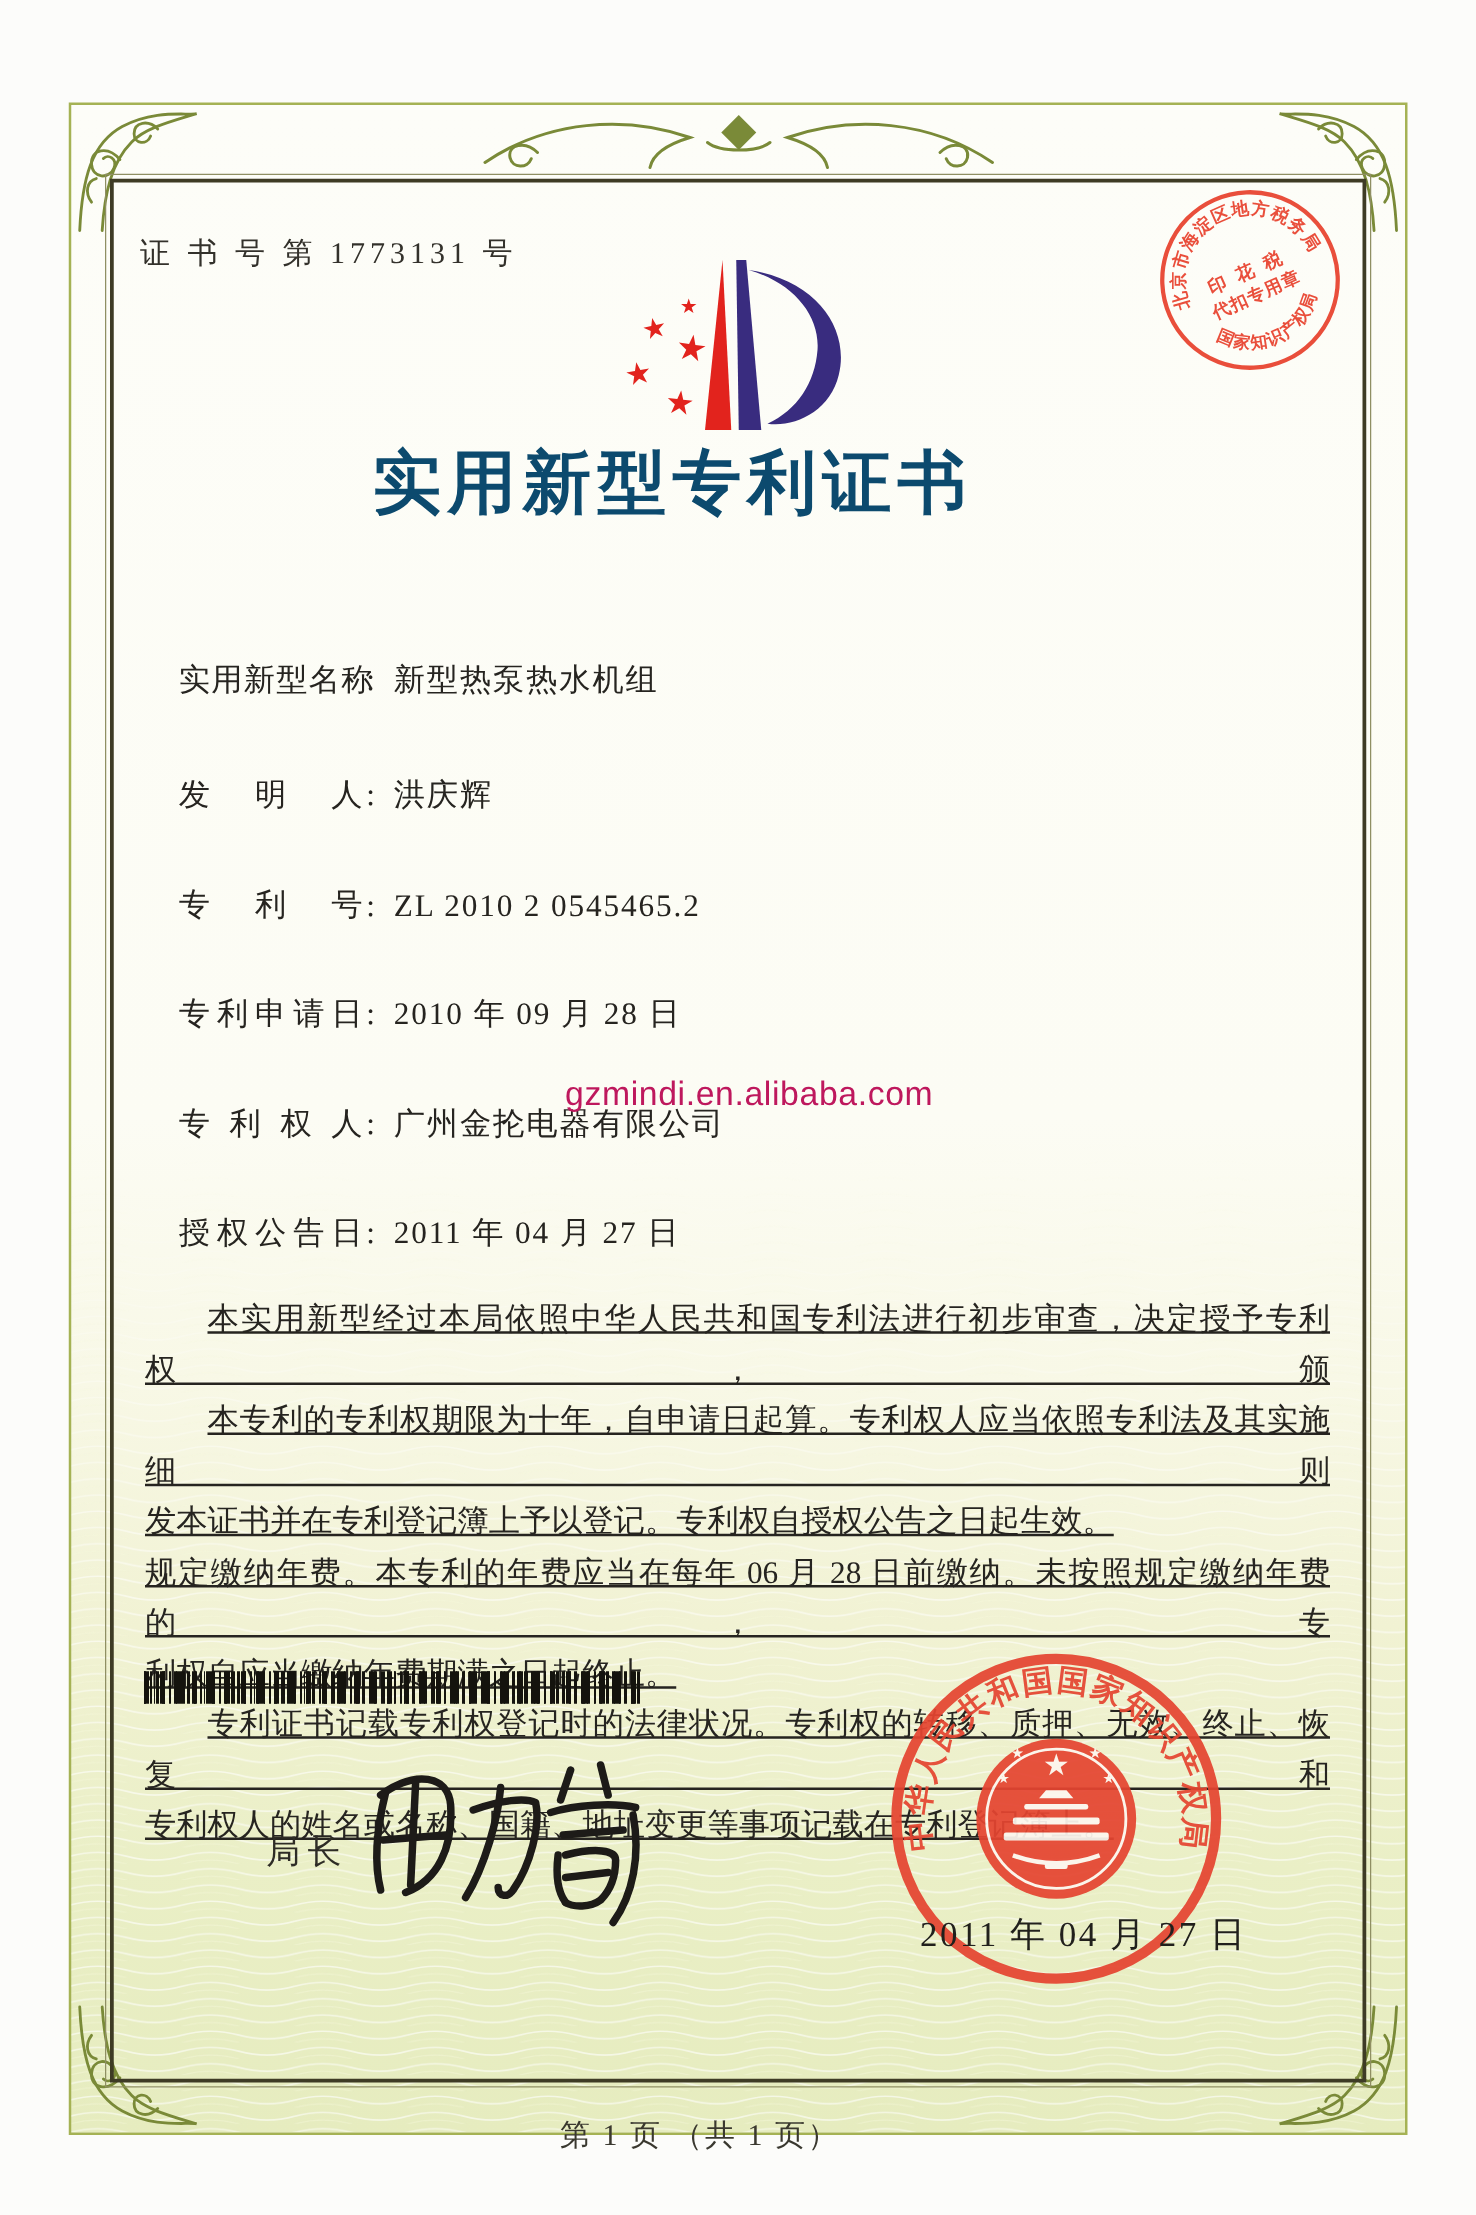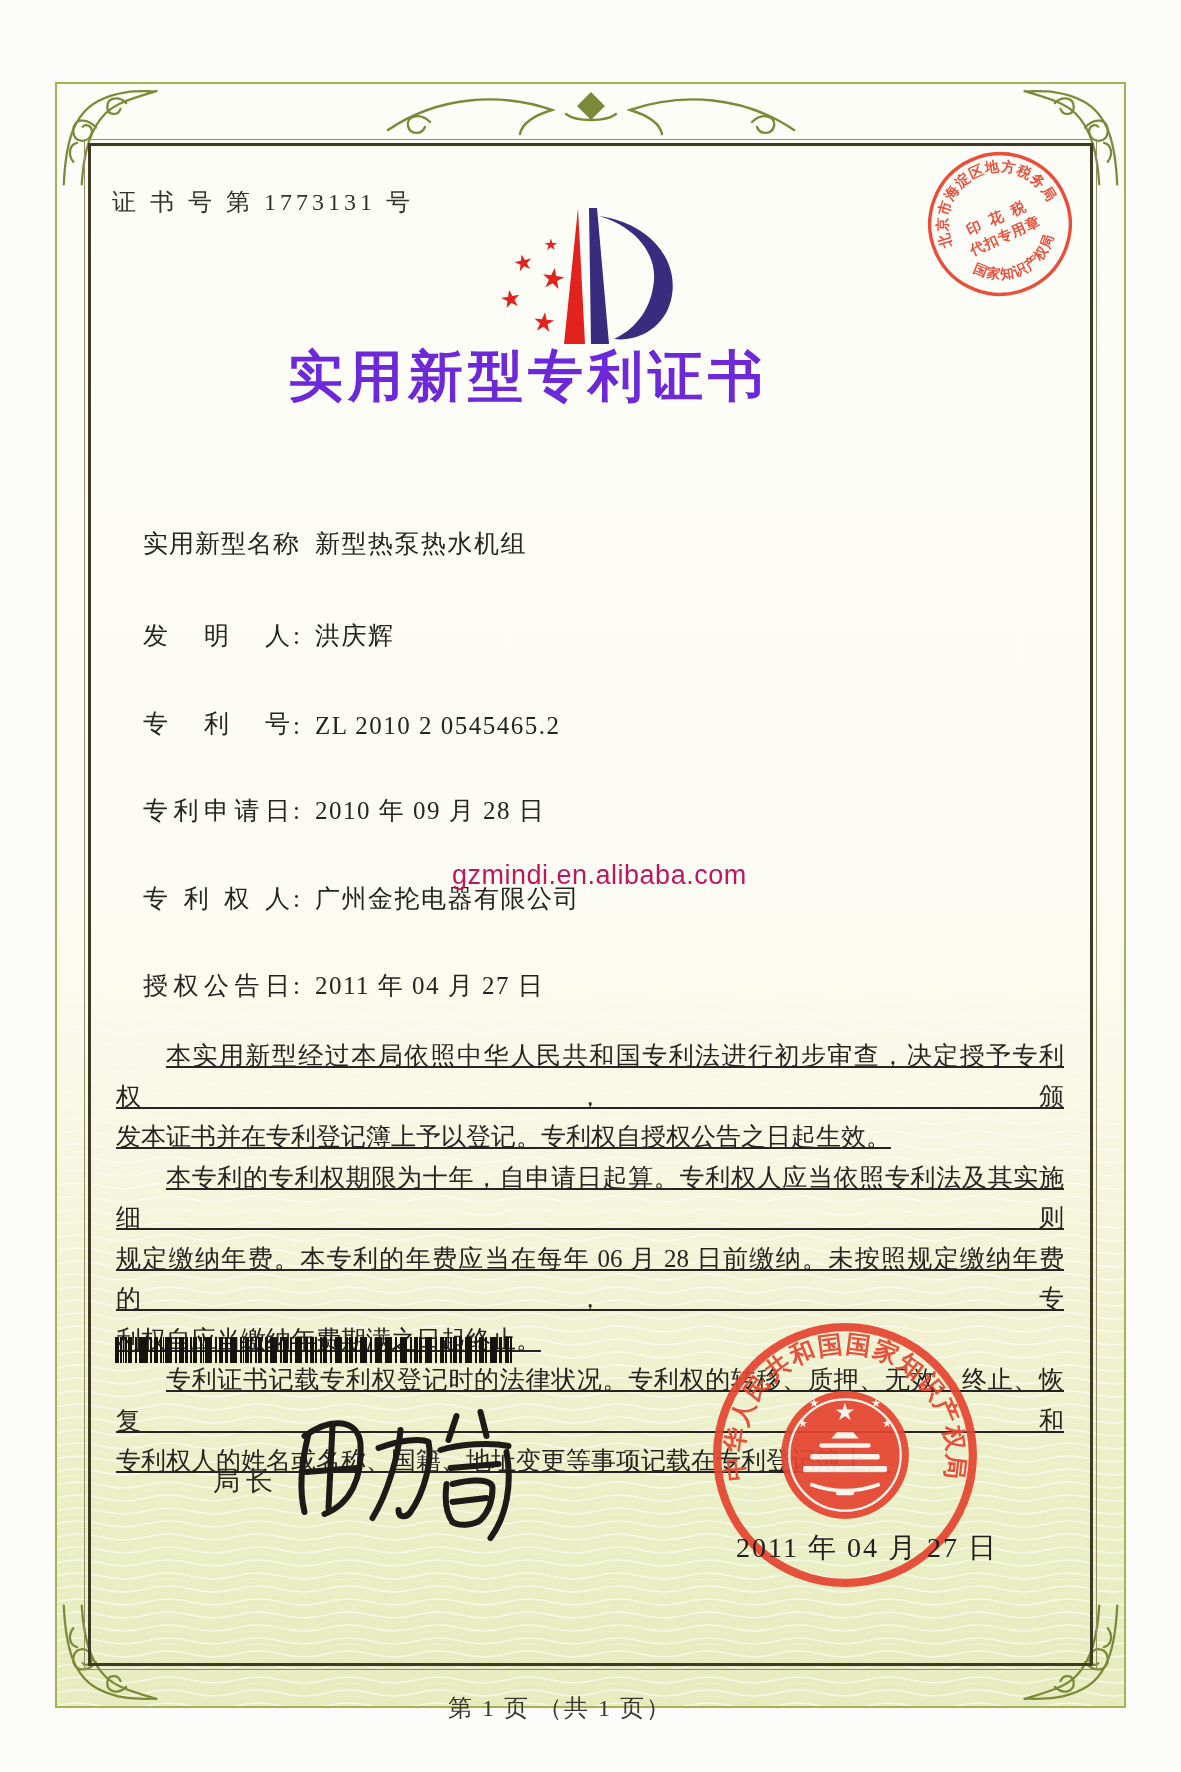--- a/index.html
+++ b/index.html
@@ -18,22 +18,22 @@
   .corner{position:absolute;width:104px;height:104px;}
   .c-tl{left:60px;top:88px;}
   .c-tr{right:60px;top:88px;transform:scaleX(-1);}
   .c-bl{left:60px;bottom:70px;transform:scaleY(-1);}
   .c-br{right:60px;bottom:70px;transform:scale(-1,-1);}
   .top-ornament{position:absolute;left:380px;top:84px;width:422px;height:58px;}
   
   .cert-no{position:absolute;left:112px;top:186px;font-size:24px;letter-spacing:4px;color:#33312b;}
   .logo{position:absolute;left:428px;top:166px;width:270px;height:186px;}
   .tax-stamp{position:absolute;left:922px;top:146px;width:156px;height:156px;transform:rotate(-24deg);opacity:.92;}
-  .title{position:absolute;left:0;top:340px;width:1056px;margin:0;text-align:center;
-         font-size:55px;font-weight:bold;letter-spacing:5px;color:#6d28d9;}
+  .title{position:absolute;left:0;top:340px;width:1056px;margin:10px;text-align:center;
+         font-size:55px;font-weight:bold;letter-spacing:5px;color:#0c4a6e;}
   
   .field{position:absolute;left:116px;font-size:25px;letter-spacing:1px;color:#262420;white-space:nowrap;}
   .flabel{display:inline-block;width:148px;text-align:justify;text-align-last:justify;vertical-align:bottom;margin-left:27px;}
   .fcolon{display:inline-block;margin:0 14px 0 2px;}
   .f-name{top:527px;} .f-inventor{top:619px;} .f-patno{top:707px;}
   .f-filing{top:794px;} .f-patentee{top:882px;} .f-grant{top:969px;}
   .fvalue{letter-spacing:1.5px;}
   .watermark{position:absolute;left:452px;top:860px;font-family:"Liberation Sans","DejaVu Sans",sans-serif;
              font-size:27px;color:#be185d;letter-spacing:.5px;}
   
@@ -151,22 +151,22 @@
     <span class="flabel">专利权人</span><span class="fcolon">:</span><span class="fvalue">广州金抡电器有限公司</span>
   </div>
   <div class="field f-grant">
     <span class="flabel">授权公告日</span><span class="fcolon">:</span><span class="fvalue">2011 年 04 月 27 日</span>
   </div>
 
   <div class="watermark">gzmindi.en.alibaba.com</div>
 
   <div class="body-text">
     <div class="bline indent full">本实用新型经过本局依照中华人民共和国专利法进行初步审查，决定授予专利权，颁</div>
+    <div class="bline indent full">本专利的专利权期限为十年，自申请日起算。专利权人应当依照专利法及其实施细则</div>
     <div class="bline">发本证书并在专利登记簿上予以登记。专利权自授权公告之日起生效。</div>
-    <div class="bline indent full">本专利的专利权期限为十年，自申请日起算。专利权人应当依照专利法及其实施细则</div>
     <div class="bline full">规定缴纳年费。本专利的年费应当在每年 06 月 28 日前缴纳。未按照规定缴纳年费的，专</div>
     <div class="bline">利权自应当缴纳年费期满之日起终止。</div>
     <div class="bline indent full">专利证书记载专利权登记时的法律状况。专利权的转移、质押、无效、终止、恢复和</div>
     <div class="bline">专利权人的姓名或名称、国籍、地址变更等事项记载在专利登记簿上。</div>
   </div>
 
   <div class="barcode"></div>
 
   <div class="sig-title">局长</div>
   <svg class="signature" viewBox="0 0 240 150" fill="none" stroke="#1d1b18" stroke-width="6" stroke-linecap="round" stroke-linejoin="round" aria-label="田力普">

